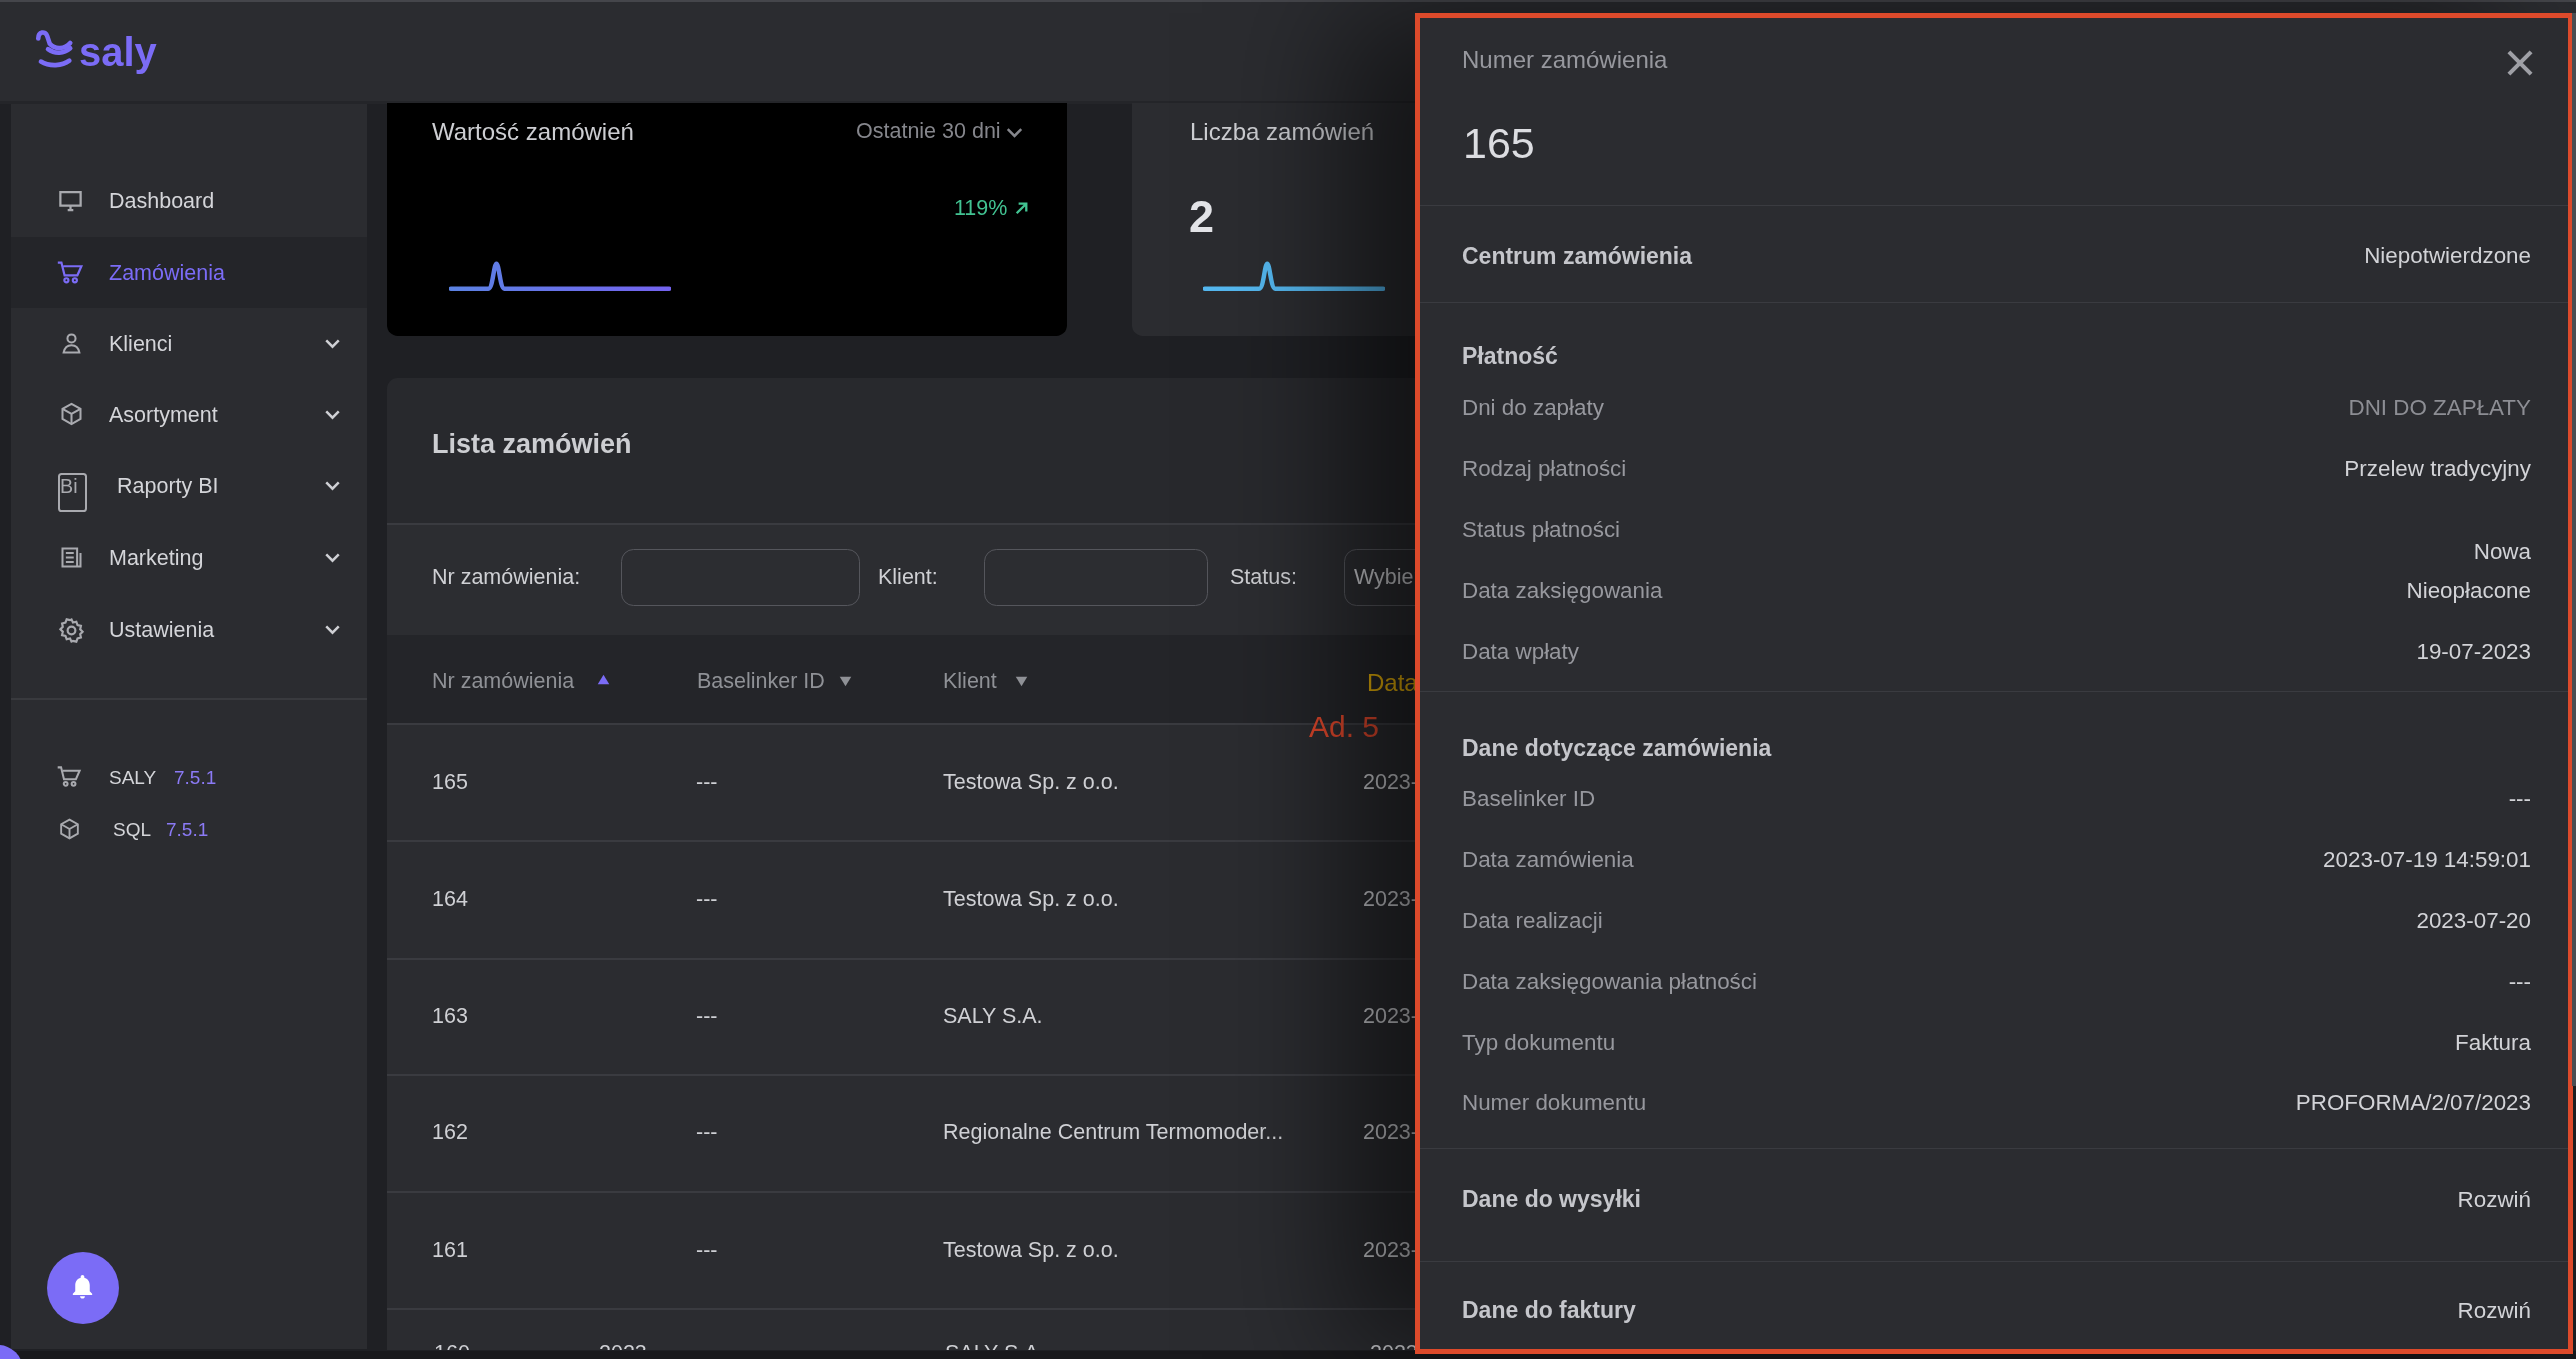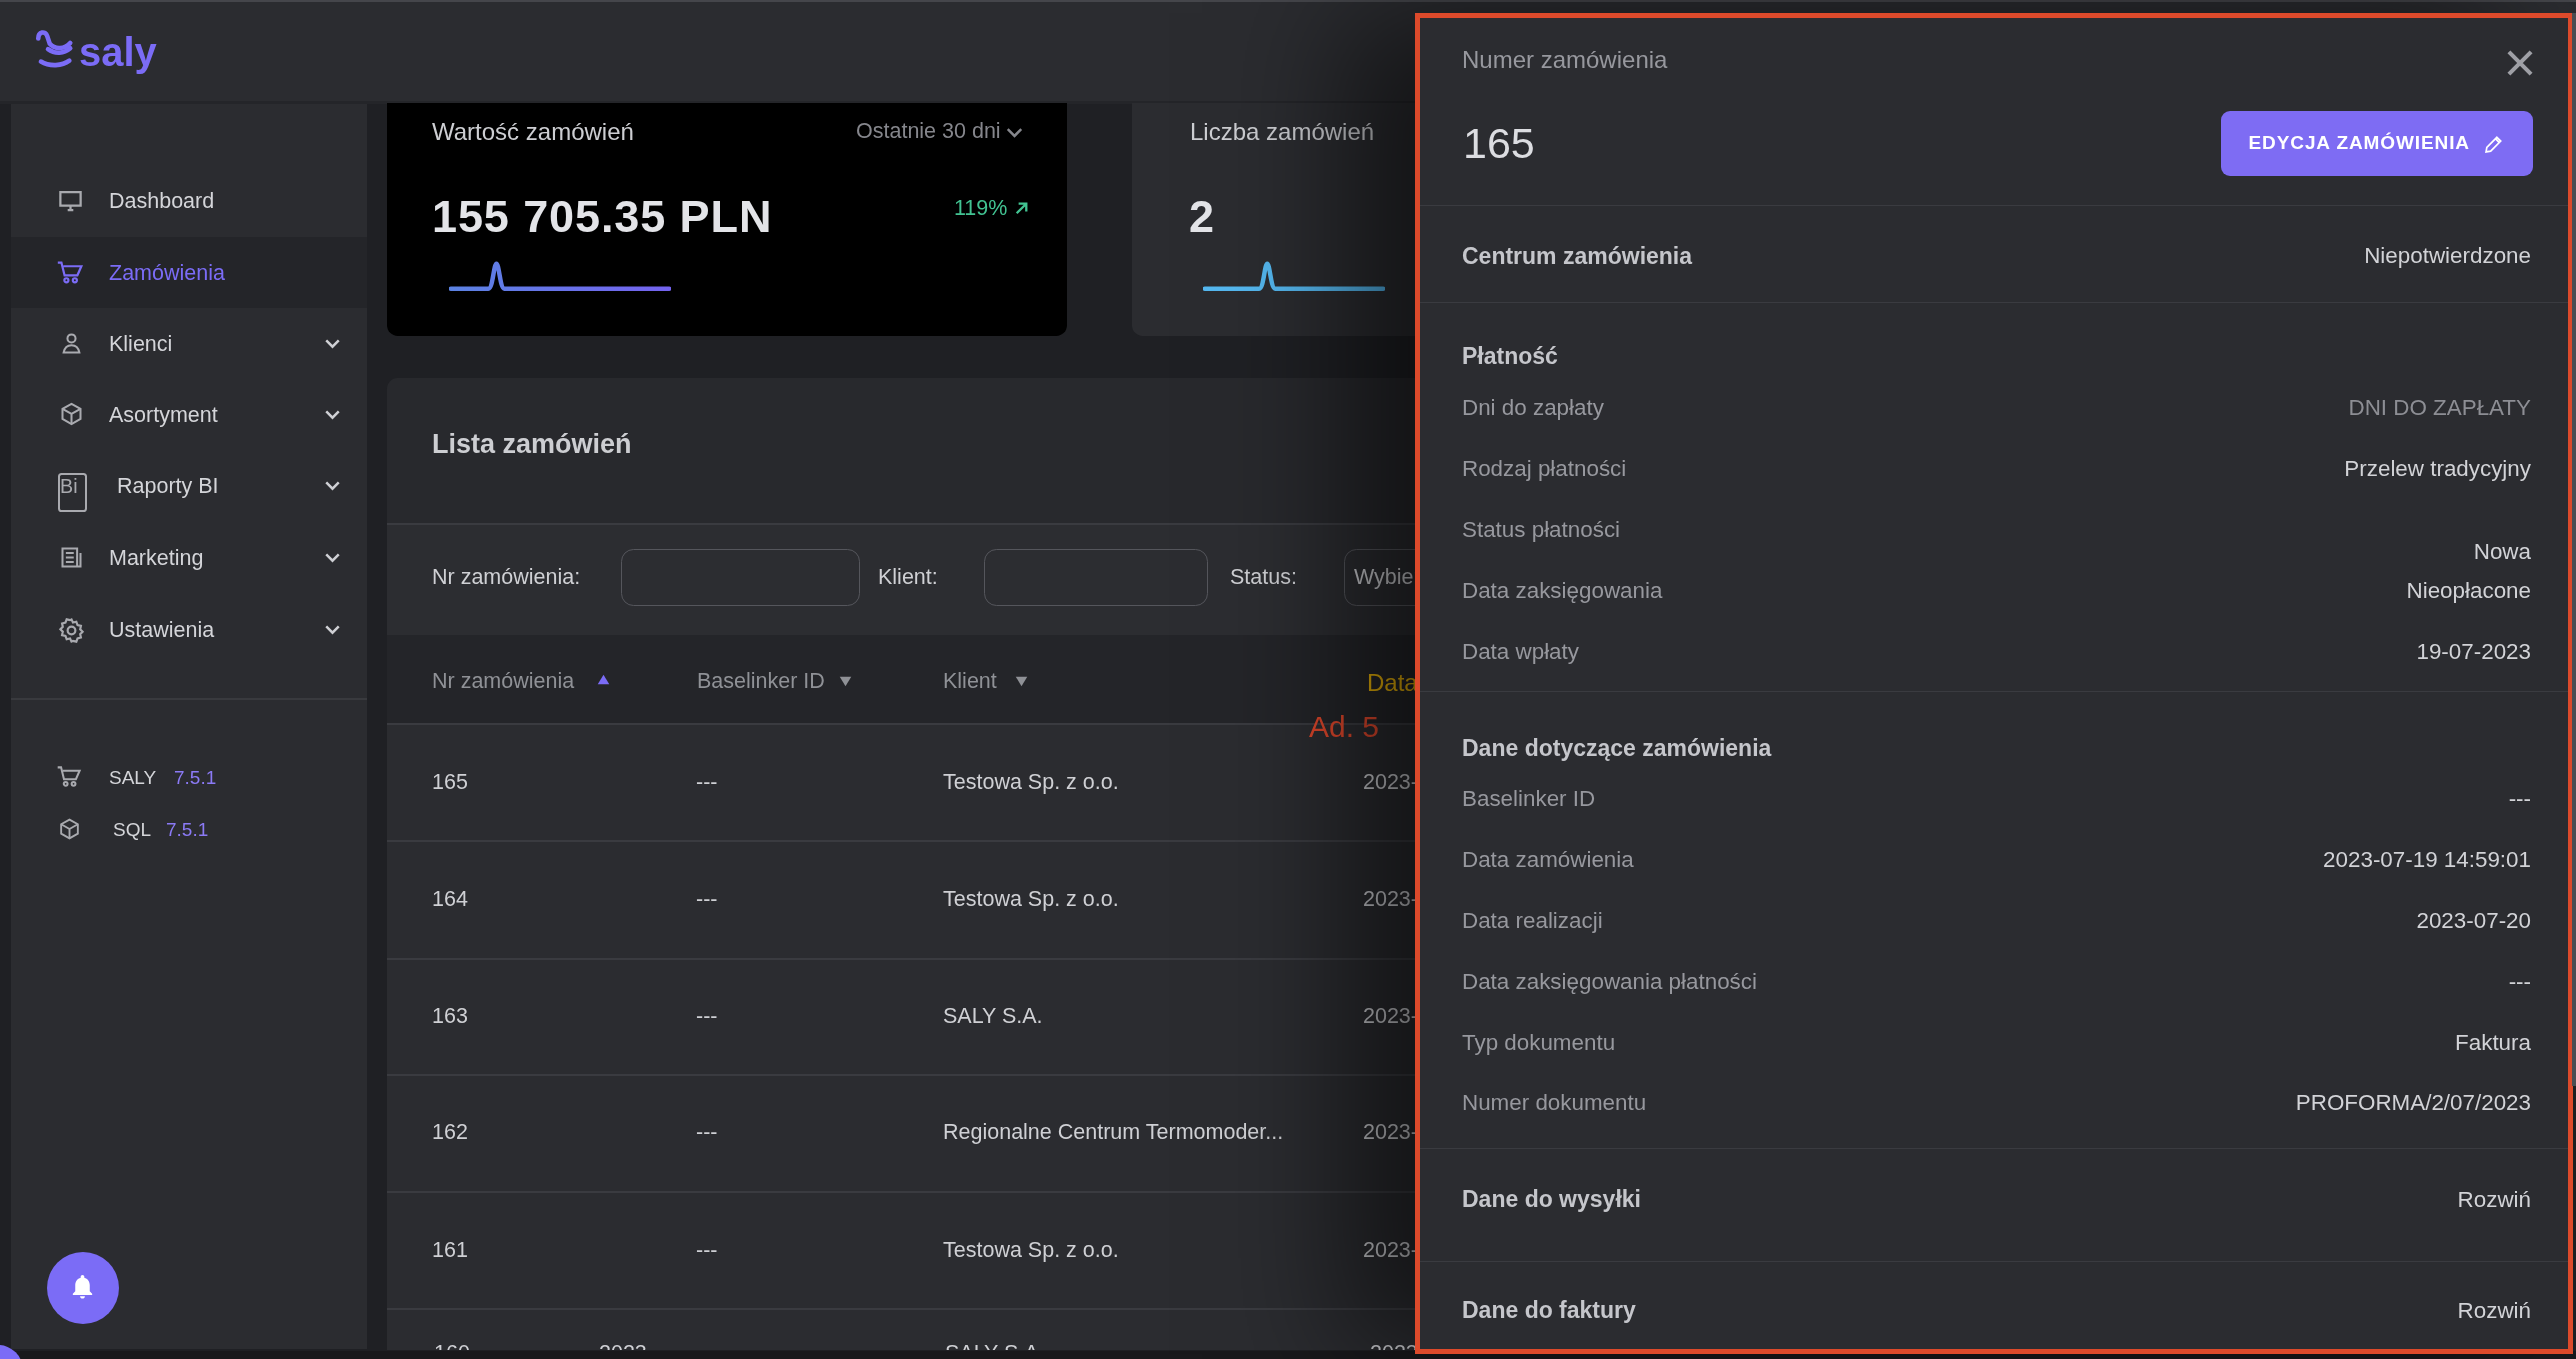--- a/index.html
+++ b/index.html
@@ -123,21 +123,20 @@
 
   <div class="abs" style="left:-38px;top:1241px;width:50px;height:50px;border-radius:50%;background:#7b6cf6;z-index:6;"></div>
 </div>
 
 <div class="abs" style="left:387px;top:103px;width:680px;height:233px;background:#000000;border-radius:0 0 10.7px 10.7px;">
   <div class="abs" style="left:45px;top:15px;font-size:24px;font-weight:500;color:#cdced2;">Wartość zamówień</div>
   <div class="abs" style="left:469px;top:16px;font-size:21.5px;color:#85868c;">Ostatnie 30 dni</div>
   <svg class="abs" style="left:614px;top:16px;" width="27" height="27" viewBox="0 0 24 24">
       <path fill="none" stroke="#85868c" stroke-width="2.2" d="M6 9l6 6 6-6"></path>
     </svg>
-  <div class="abs" style="left:45px;top:88px;font-size:45px;font-weight:bold;color:#e3e4e8;letter-spacing:0.9px;">155 705.35 PLN</div>
   <div class="abs" style="left:567px;top:93px;font-size:21.5px;color:#42c392;">119%</div>
   <svg class="abs" style="left:623px;top:94px;" width="23" height="23" viewBox="0 0 24 24">
       <path fill="none" stroke="#42c392" stroke-width="2.4" d="M7 17L17 7 M9 7h8v8"></path>
     </svg>
   <svg class="abs" style="left:62px;top:157px;" width="222" height="36" viewBox="0 0 248 40">
     <path fill="none" stroke="url(#g1)" stroke-width="5" stroke-linecap="round" d="M2 32 H44 C49 32 50 4 53 4 C56 4 57 32 62 32 H246"></path>
     <defs>
         <linearGradient id="g1" x1="0" y1="0" x2="248" y2="0" gradientUnits="userSpaceOnUse">
           <stop offset="0" stop-color="#5b82e2"></stop>
           <stop offset="1" stop-color="#7463ef"></stop>
@@ -219,26 +218,20 @@
 
 <div class="abs" style="left:0;top:1351px;width:2576px;height:9px;background:#19191c;"></div>
 
 <div class="abs" id="drawer" style="left:1415px;top:12.5px;width:1158px;height:1341px;background:#2b2c30;border:5.4px solid #dd4a2b;box-shadow:-72px 0 116px rgba(0,0,0,0.55);">
 
   <div class="abs" style="left:42px;top:28px;font-size:24px;color:#97989e;">Numer zamówienia</div>
   <div class="abs" style="left:43px;top:101px;font-size:43px;color:#dcdde1;">165</div>
   <svg class="abs" style="left:1081px;top:26px;" width="38" height="38" viewBox="0 0 24 24">
       <path fill="none" stroke="#9fa0a6" stroke-width="2.6" d="M5 5l14 14M19 5L5 19"></path>
     </svg>
-  <div class="abs" style="left:801px;top:93px;width:312px;height:65px;background:#7e6cf3;border-radius:9px;display:flex;align-items:center;justify-content:center;gap:12.5px;">
-    <span style="font-size:19px;font-weight:bold;color:#fff;letter-spacing:0.9px;">EDYCJA ZAMÓWIENIA</span>
-    <svg width="23" height="23" viewBox="0 0 24 24">
-        <path fill="none" stroke="#fff" stroke-width="1.8" d="M14.5 5.5l4 4L8 20l-4.8.8L4 16z M13 7l4 4"></path>
-      </svg>
-  </div>
   <div class="abs" style="left:0;top:187px;width:1148px;height:1.8px;background:#3a3b40;"></div>
 
   <div class="abs dhdg" style="left:42px;top:225px;">Centrum zamówienia</div>
   <div class="abs dval right" style="right:37px;top:225px;">Niepotwierdzone</div>
   <div class="abs" style="left:0;top:284px;width:1148px;height:1.8px;background:#3a3b40;"></div>
 
   <div class="abs dhdg" style="left:42px;top:325px;">Płatność</div>
   <div class="abs dlbl" style="left:42px;top:377px;">Dni do zapłaty</div>
   <div class="abs right" style="right:37px;top:377px;font-size:22.4px;color:#8d8e94;">DNI DO ZAPŁATY</div>
   <div class="abs dlbl" style="left:42px;top:438px;">Rodzaj płatności</div>

